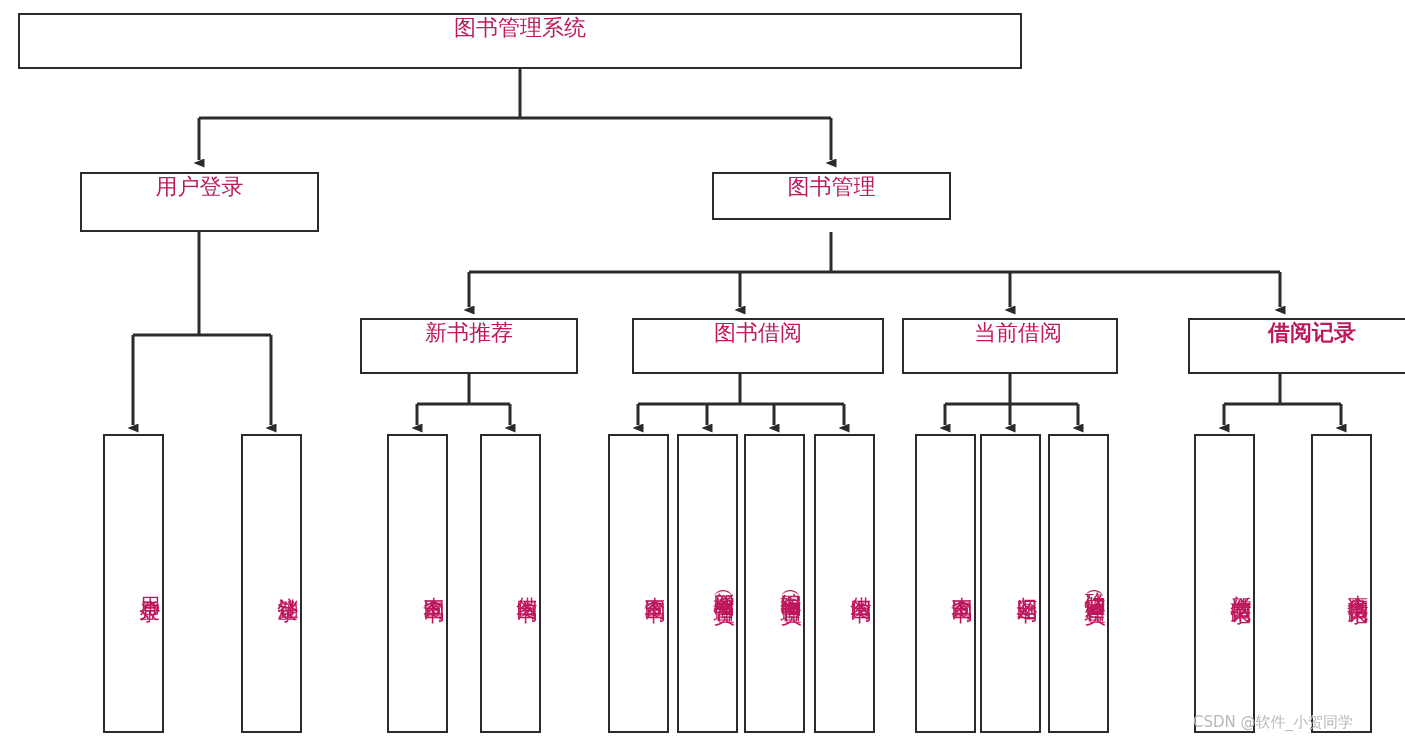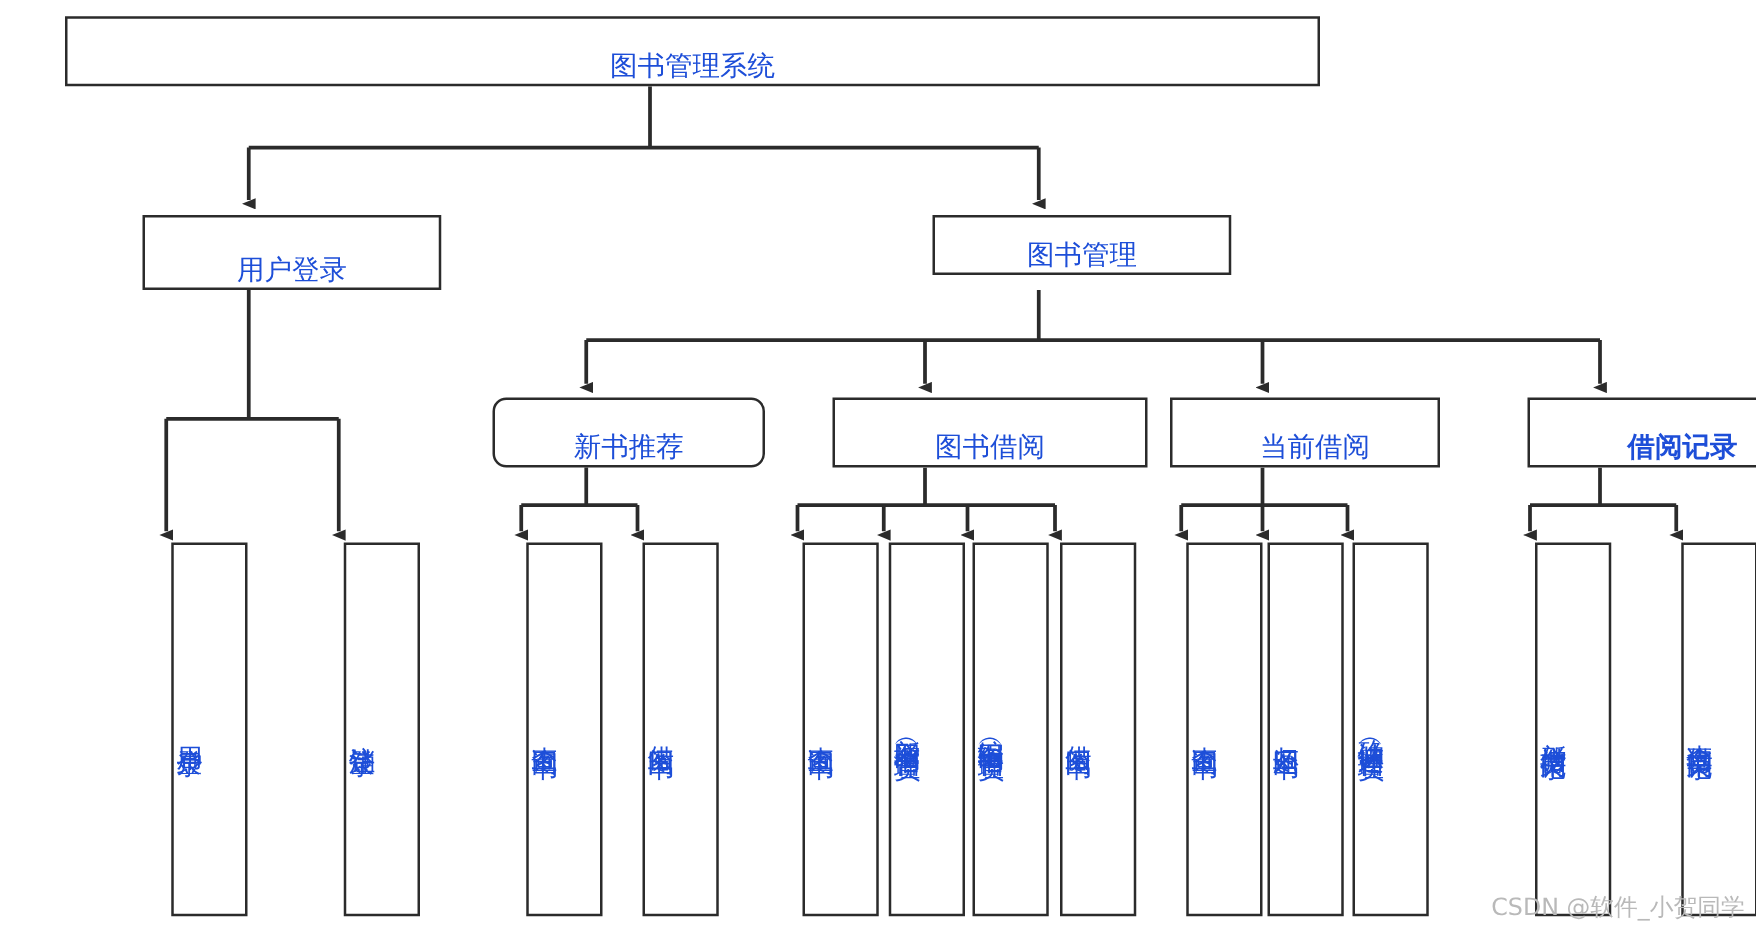--- a/index.html
+++ b/index.html
@@ -27,26 +27,25 @@
     width: 1405px;
     height: 747px;
     pointer-events: none;
   }
   .node {
     position: absolute;
     box-sizing: border-box;
     border: 2px solid #2b2b2b;
     background: #ffffff;
     display: flex;
-    align-items: flex-end;
+    align-items: flex-start;
     justify-content: center;
-    color: #1d4ed8;
+    color: #be185d;
     line-height: 1.18;
     text-align: center;
-    margin-left: 34px;
   }
   .node.h {
     font-size: 22px;
   }
   .node.root {
     font-size: 22px;
   }
   .node.v {
     font-size: 21px;
     writing-mode: vertical-rl;
@@ -56,21 +55,21 @@
   }
   .node.v .vtext {
     writing-mode: vertical-rl;
     text-orientation: upright;
     white-space: nowrap;
   }
   #watermark {
     position: absolute;
     left: 1193px;
     top: 713px;
-    font-size: 19px;
+    font-size: 15px;
     color: #b9b9b9;
     white-space: nowrap;
     user-select: none;
   }
 </style>
 </head>
 <body>
 
 <div id="diagram-root">
 
@@ -128,21 +127,21 @@
     <span>图书管理系统</span>
   </div>
 
   <div class="node h" style="left:80px; top:172px; width:239px; height:60px;">
     <span>用户登录</span>
   </div>
   <div class="node h" style="left:712px; top:172px; width:239px; height:48px;">
     <span>图书管理</span>
   </div>
 
-  <div class="node h" style="left:360px; top:318px; width:218px; height:56px;border-radius:11px;">
+  <div class="node h" style="left:360px; top:318px; width:218px; height:56px;">
     <span>新书推荐</span>
   </div>
   <div class="node h" style="left:632px; top:318px; width:252px; height:56px;">
     <span>图书借阅</span>
   </div>
   <div class="node h" style="left:902px; top:318px; width:216px; height:56px;padding-left:16px;">
     <span>当前借阅</span>
   </div>
   <div class="node h" style="left:1188px; top:318px; width:248px; height:56px;font-weight:bold;">
     <span>借阅记录</span>

